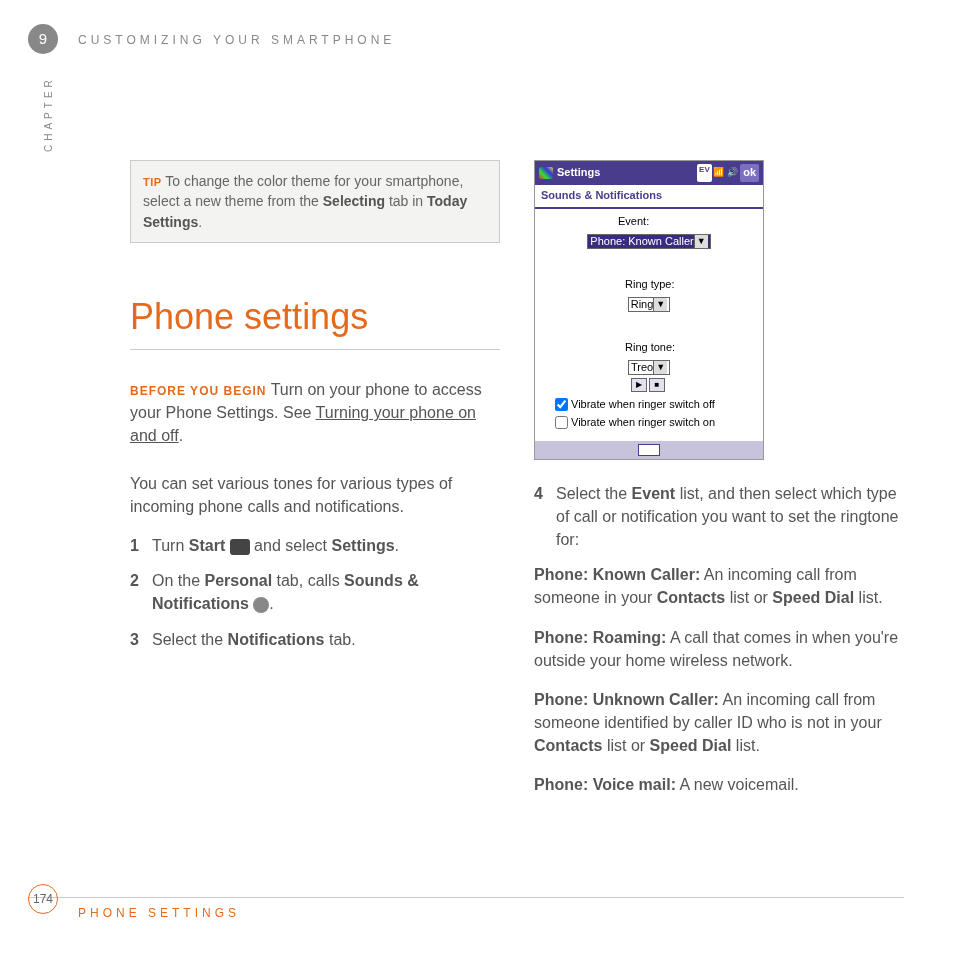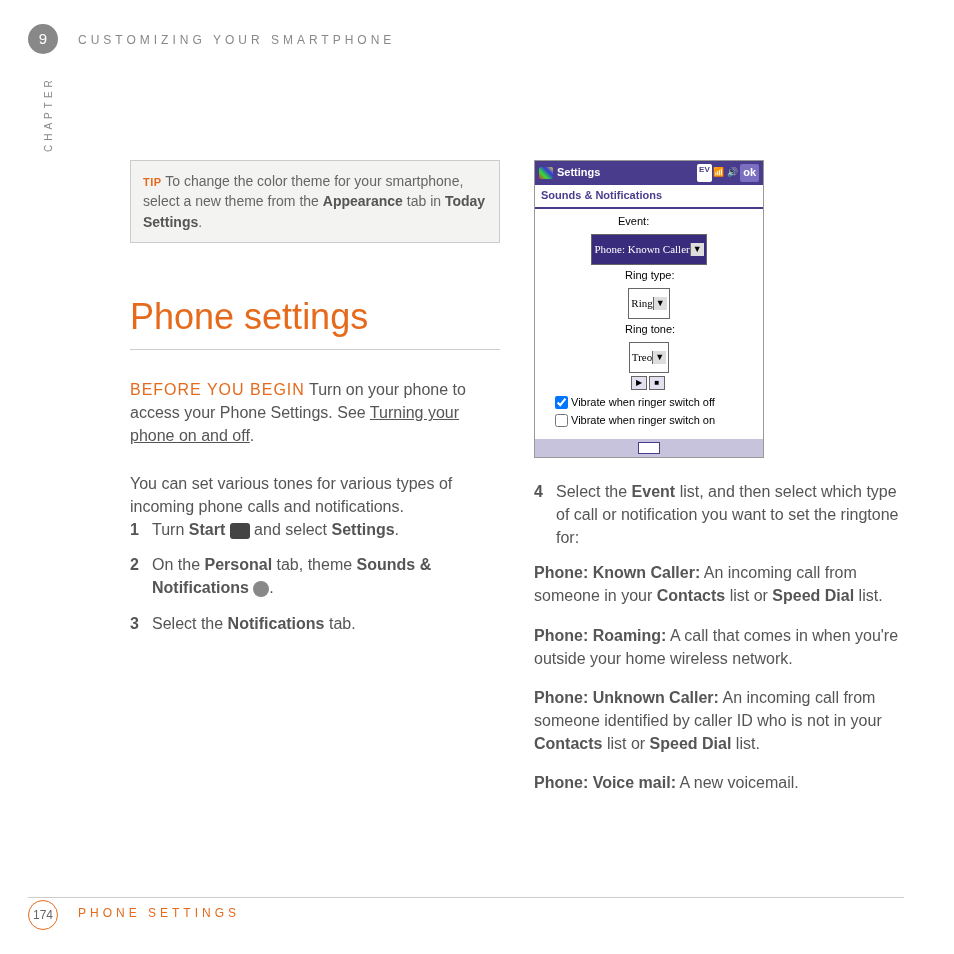--- a/index.html
+++ b/index.html
@@ -70,27 +70,27 @@
     color: #e56a1c;
     font-size: 36px;
     font-weight: 300;
     border-bottom: 1px solid #ccc;
     padding-bottom: 6px;
     margin-bottom: 28px;
   }
   .before-begin { margin-bottom: 24px; font-size: 16px; }
   .before-begin .label {
     color: #e56a1c;
-    font-weight: normal;
+    font-weight: bold;
     letter-spacing: 1px;
-    font-size: 16px;
+    font-size: 12px;
   }
   .underline { text-decoration: underline; }
   .sub-hdr { font-weight: bold; color: #555; margin-bottom: 8px; font-size: 16px;}
-  .para { color: #555;}
+  .para { margin-bottom: 16px; color: #555;}
   .step { display: flex; margin-bottom: 12px; color:#555;}
   .step-num { font-weight: bold; width: 22px; flex-shrink:0;}
   .step-body { flex:1;}
   strong { font-weight: bold; color: #555;}
   .inline-icon {
     display: inline-block;
     width: 20px; height: 16px;
     background: #444;
     border-radius: 3px;
     vertical-align: middle;
@@ -98,21 +98,21 @@
   }
   .inline-icon.speaker { background: #888; border-radius: 50%; width:16px; height:16px;}
   .footer-line {
     position: absolute;
     left: 28px; right: 50px;
     bottom: 56px;
     border-top: 1px solid #ccc;
   }
   .page-num-badge {
     position: absolute;
-    left: 28px; bottom: 24px;
+    left: 28px; bottom: 40px;
     width: 30px; height: 30px;
     border: 1px solid #e56a1c;
     border-radius: 50%;
     text-align: center;
     line-height: 28px;
     font-size: 12px;
     color: #666;
   }
   .footer-title {
     position: absolute;
@@ -149,30 +149,30 @@
   .ss-sub {
     background: #fff;
     color: #4a3c8c;
     font-weight: bold;
     padding: 3px 6px;
     border-bottom: 2px solid #4a3c8c;
   }
   .ss-body { background: #fff; padding: 5px 6px 8px; }
   .ss-row { display: flex; align-items: center; margin-bottom: 3px; gap:4px;flex-direction:column;}
   .ss-label { width: 62px; text-align: left; font-size:11px;}
-  .ss-label.indent { padding-left: 14px; width:76px;}
+  .ss-label.indent { padding-left: 14px; width:76px;margin-top:25px;}
   .ss-dropdown {
     flex:1;
     border: 1px solid #666;
     background: #fff;
-    padding: 8px 2px;
+    padding: 0 2px;
     font-size: 11px;
     height: 15px;
     line-height: 13px;
-    display:flex; align-items:center; justify-content:space-between;font-family:Liberation Serif, serif;
+    display:flex; align-items:center; justify-content:space-between;
   }
   .ss-dropdown.selected { background: #3a2c7c; color: #fff; }
   .ss-caret { font-size: 9px; color:#000; background:#ddd; padding:0 2px; border-left:1px solid #666;}
   .ss-dropdown.selected .ss-caret{color:#000;}
   .ss-playbtns { padding-left: 90px; margin:2px 0 5px; display:flex; gap:2px;}
   .ss-pbtn { width:16px; height:14px; border:1px solid #666; background:#e4e0f0; display:flex; align-items:center; justify-content:center; font-size:8px;}
   .ss-check { margin-bottom:2px; padding-left:14px; font-size:11px;}
   .ss-check input{ margin-right:3px; vertical-align:middle;}
   .ss-tabs { display:flex; background:#d9d5ea; border-top:1px solid #999;}
   .ss-tab { padding:2px 6px; font-size:10px; border-right:1px solid #999; background:#d9d5ea;}
@@ -186,38 +186,38 @@
 
 <div class="chapter-badge">9</div>
 <div class="chapter-title-top">CUSTOMIZING YOUR SMARTPHONE</div>
 <div class="chapter-vert">CHAPTER</div>
 
 <div class="page-area">
 
   <div class="col">
 
     <div class="tip-box">
-      <span class="tip-label">TIP</span><span> To change the color theme for your smartphone, select a new theme from the </span><strong>Appearance</strong><span> tab in </span><strong>Today Settings</strong><span>.</span>
+      <span class="tip-label">TIP</span><span> To change the color theme for your smartphone, select a new theme from the </span><strong>Selecting</strong><span> tab in </span><strong>Today Settings</strong><span>.</span>
     </div>
 
     <h1 class="section-hdr">Phone settings</h1>
 
     <p class="before-begin">
       <span class="label">BEFORE YOU BEGIN</span><span>  Turn on your phone to access your Phone Settings. See </span><span class="underline">Turning your phone on and off</span><span>.</span>
     </p>
 
     <p class="para">You can set various tones for various types of incoming phone calls and notifications.</p>
 
     <div class="step">
       <div class="step-num">1</div>
       <div class="step-body"><span>Turn </span><strong>Start</strong><span> </span><span class="inline-icon"></span><span> and select </span><strong>Settings</strong><span>.</span></div>
     </div>
     <div class="step">
       <div class="step-num">2</div>
-      <div class="step-body"><span>On the </span><strong>Personal</strong><span> tab, theme </span><strong>Sounds &amp; Notifications</strong><span> </span><span class="inline-icon speaker"></span><span>.</span></div>
+      <div class="step-body"><span>On the </span><strong>Personal</strong><span> tab, calls </span><strong>Sounds &amp; Notifications</strong><span> </span><span class="inline-icon speaker"></span><span>.</span></div>
     </div>
     <div class="step">
       <div class="step-num">3</div>
       <div class="step-body"><span>Select the </span><strong>Notifications</strong><span> tab.</span></div>
     </div>
   </div>
 
   <div class="col">
 
     <div class="screenshot">

